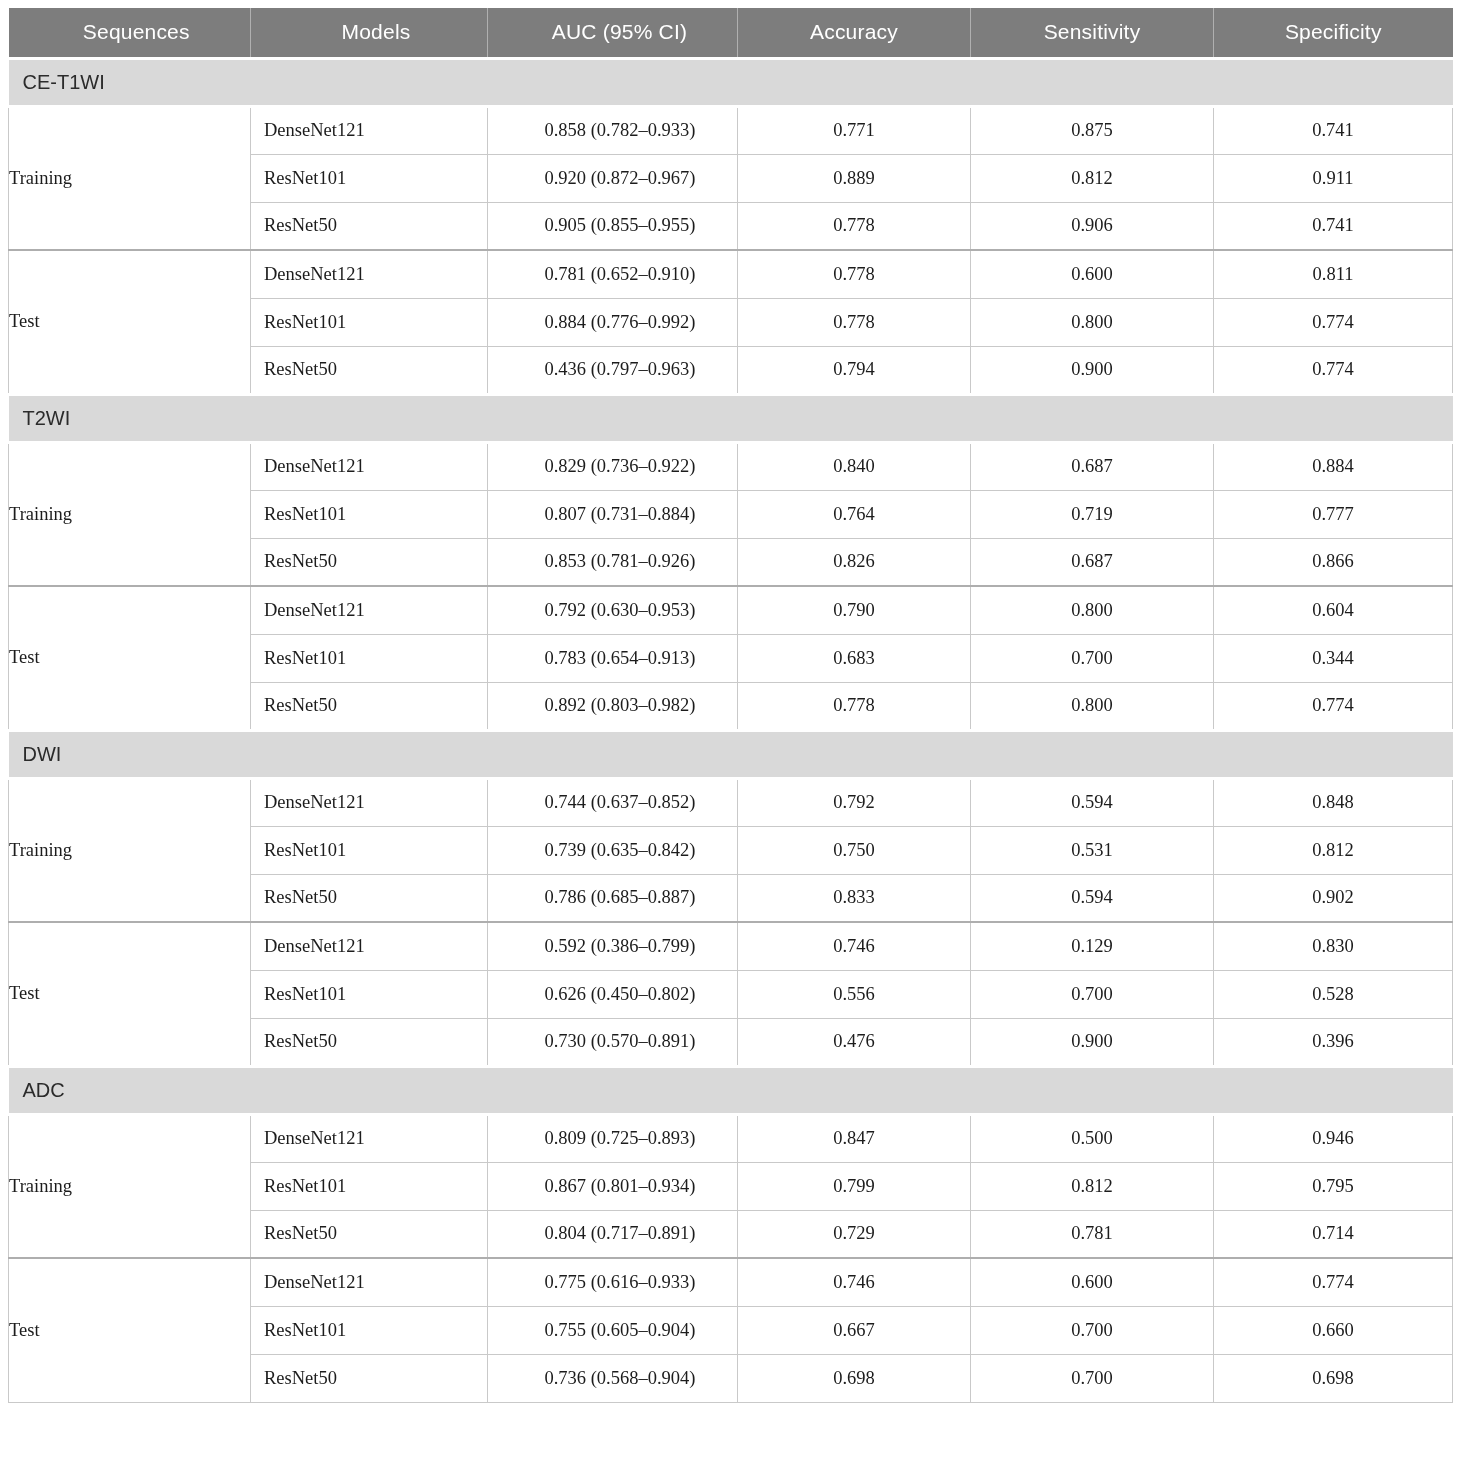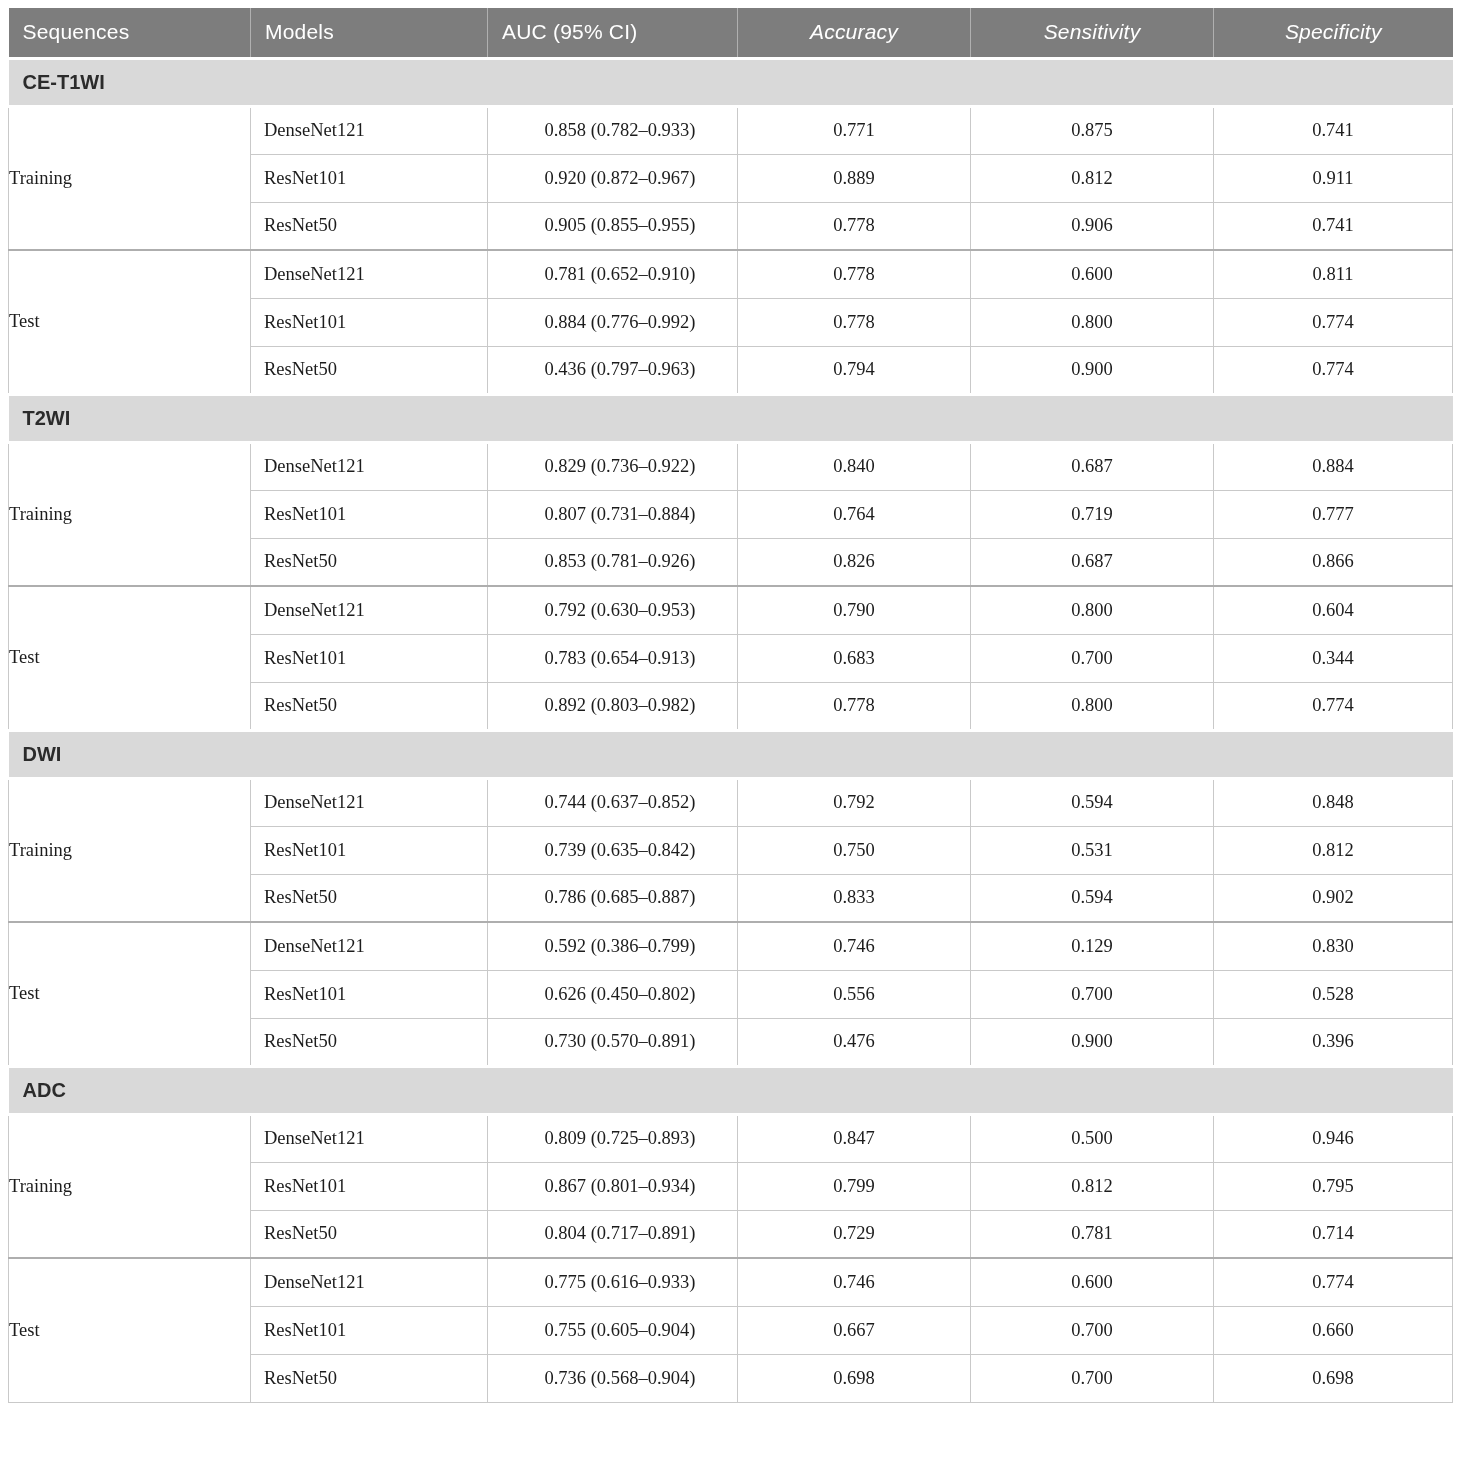--- a/index.html
+++ b/index.html
@@ -38,34 +38,34 @@
 
   thead th {
     background: var(--header-bg);
     color: var(--header-text);
     font-family: "Liberation Sans", sans-serif;
     font-size: 21px;
     font-weight: 500;
     letter-spacing: 0.2px;
     height: 50px;
     padding: 0 0 0 14px;
-    text-align: left;
+    text-align: center;
     vertical-align: middle;
     border-left: 1px solid var(--header-divider);
     border-bottom: 3px solid #ffffff;
   }
   thead th:first-child { border-left: none; }
-  thead th.center { text-align: center; padding-left: 0; font-style: italic; }
+  thead th.center { text-align: center; padding-left: 0; }
 
   tr.section-row td {
     background: var(--section-bg);
     color: var(--section-text);
     font-family: "Liberation Sans", sans-serif;
     font-size: 20px;
-    font-weight: 700;
+    font-weight: 400;
     height: 48px;
     padding-left: 14px;
     vertical-align: middle;
     border-top: 3px solid #ffffff;
     border-bottom: 3px solid #ffffff;
   }
 
   tr.data-row td {
     height: 48px;
     font-family: "Liberation Serif", "DejaVu Serif", serif;

